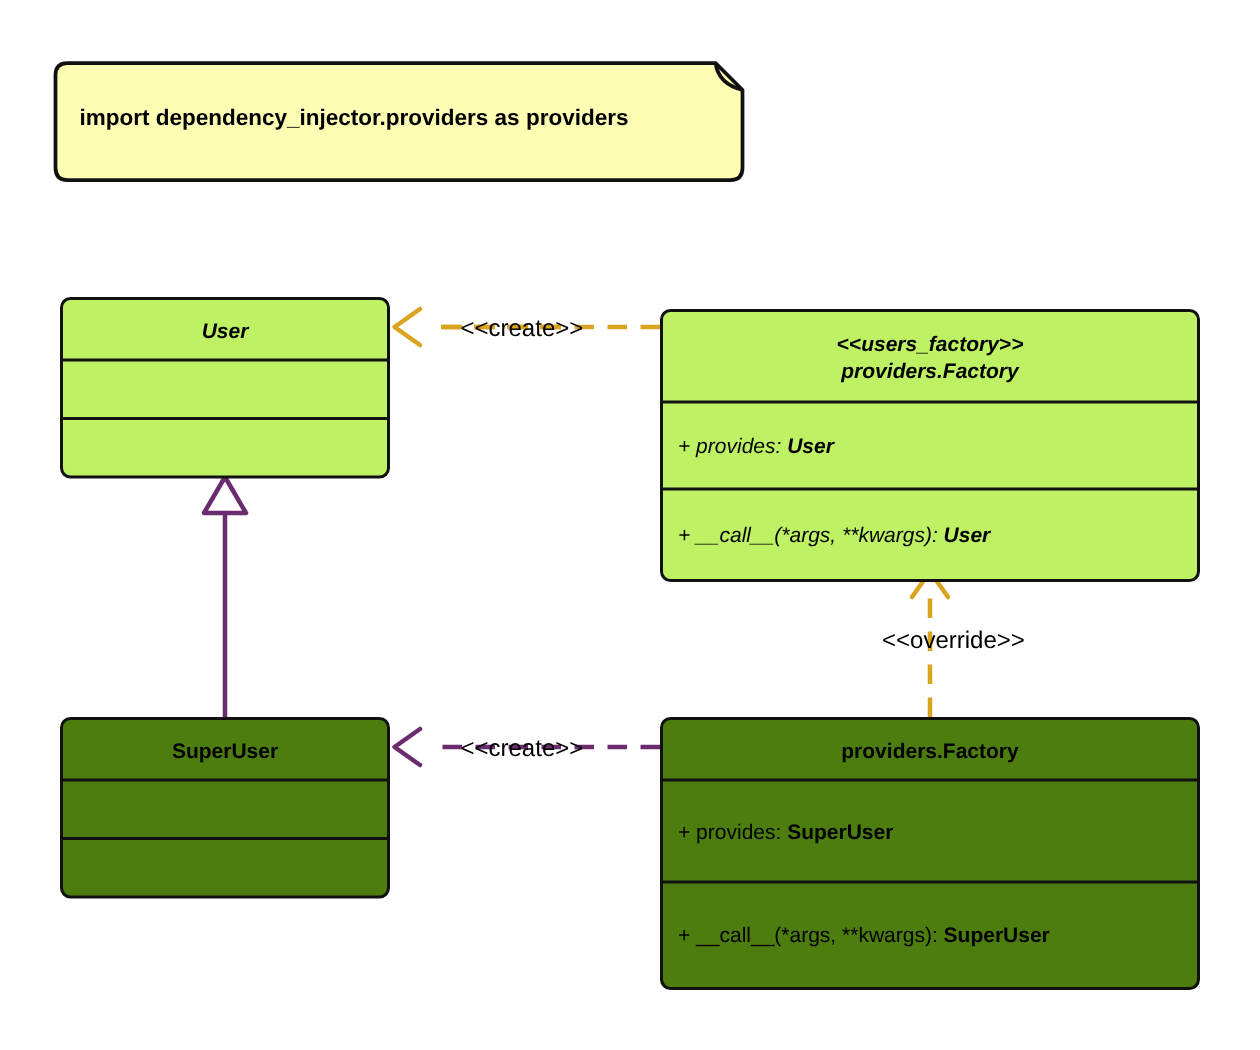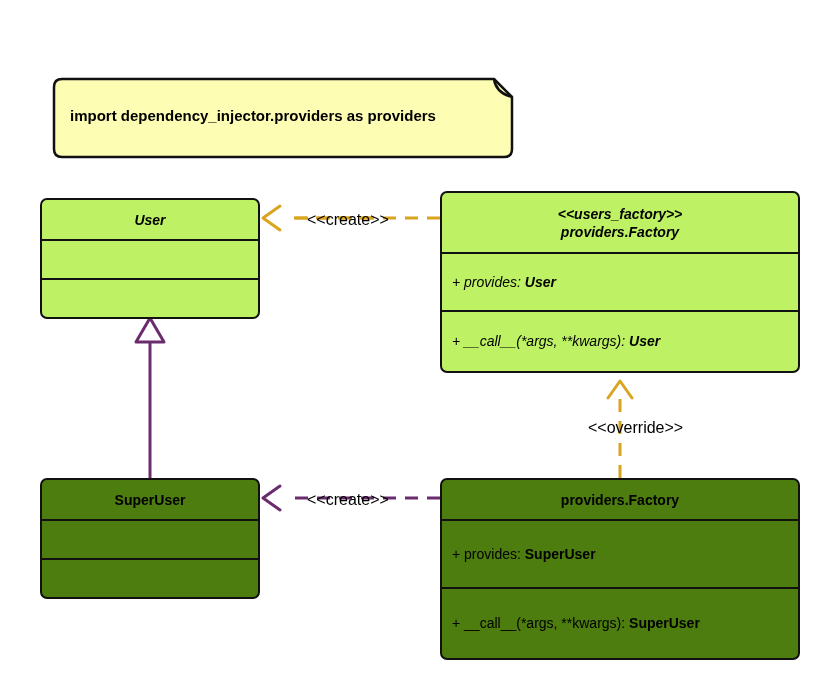--- a/index.html
+++ b/index.html
@@ -27,25 +27,24 @@
     position: absolute;
     left: 0;
     top: 0;
     width: 840px;
     height: 700px;
   }
 
   
   .note-box {
     position: absolute;
-    left: 52px;
+    left: 35px;
     top: 40px;
     width: 462px;
     height: 102px;
-    margin-top: 37px;
   }
   .note-text {
     position: absolute;
     left: 18px;
     top: 30px;
     width: 430px;
     font-size: 15px;
     font-weight: bold;
     letter-spacing: 0px;
     color: #000;
@@ -138,21 +137,21 @@
     </svg>
     <div class="note-text">import dependency_injector.providers as providers</div>
   </div>
 
   <div class="class-box yellow" style="left:40px; top:198px; width:220px; height:121px;">
     <div class="cb-title" style="height:41px;">User</div>
     <div class="cb-empty divided" style="height:39px;"></div>
     <div class="cb-empty" style="height:36px;"></div>
   </div>
 
-  <div class="class-box yellow" style="left:440px; top:191px; width:360px; height:182px;">
+  <div class="class-box yellow" style="left:440px; top:206px; width:360px; height:182px;">
     <div class="cb-title" style="height:61px;">
       <div>&lt;&lt;users_factory&gt;&gt;</div>
       <div>providers.Factory</div>
     </div>
     <div class="cb-row divided" style="height:58px;">
       <span class="plain">+</span>&nbsp;<span class="plain">provides:</span>&nbsp;<b>User</b>
     </div>
     <div class="cb-row" style="height:58px;">
       <span class="plain">+</span>&nbsp;<span class="plain">__call__(*args, **kwargs):</span>&nbsp;<b>User</b>
     </div>

